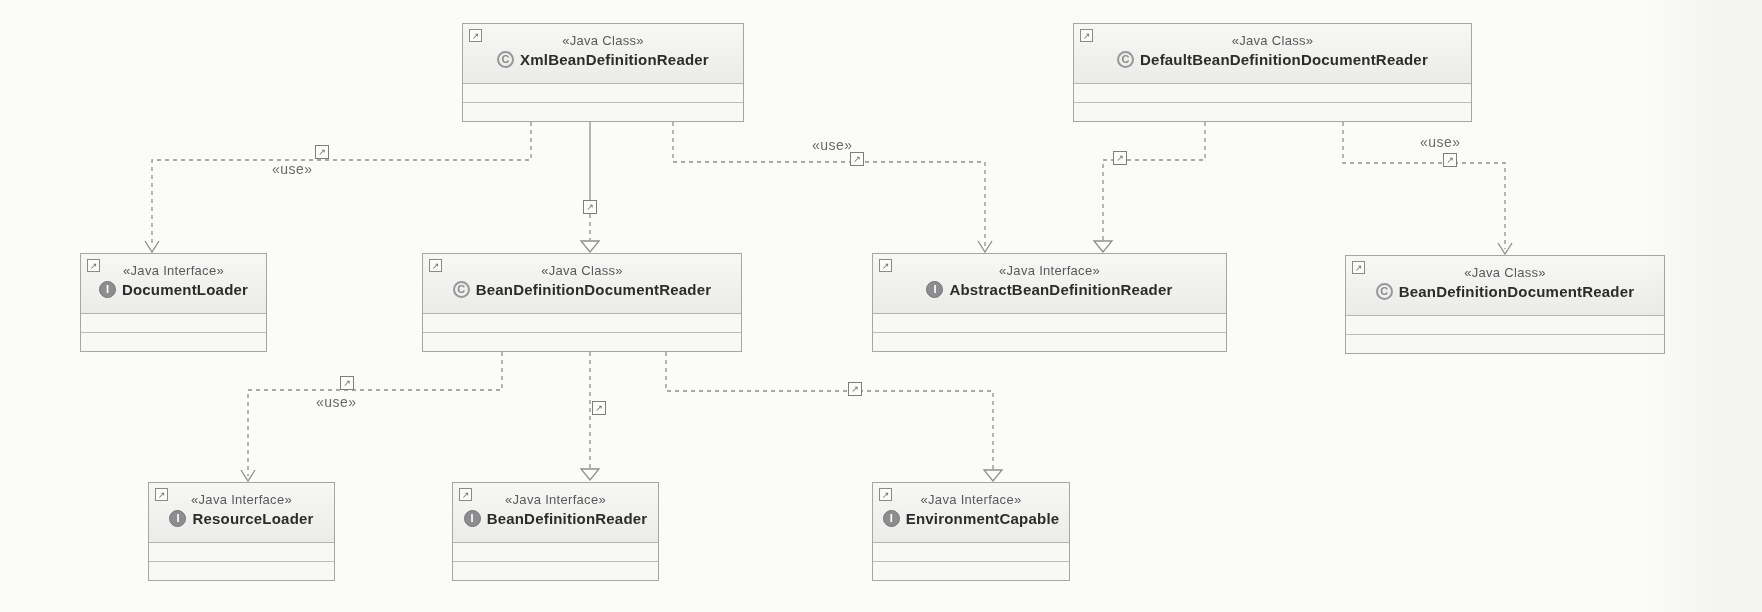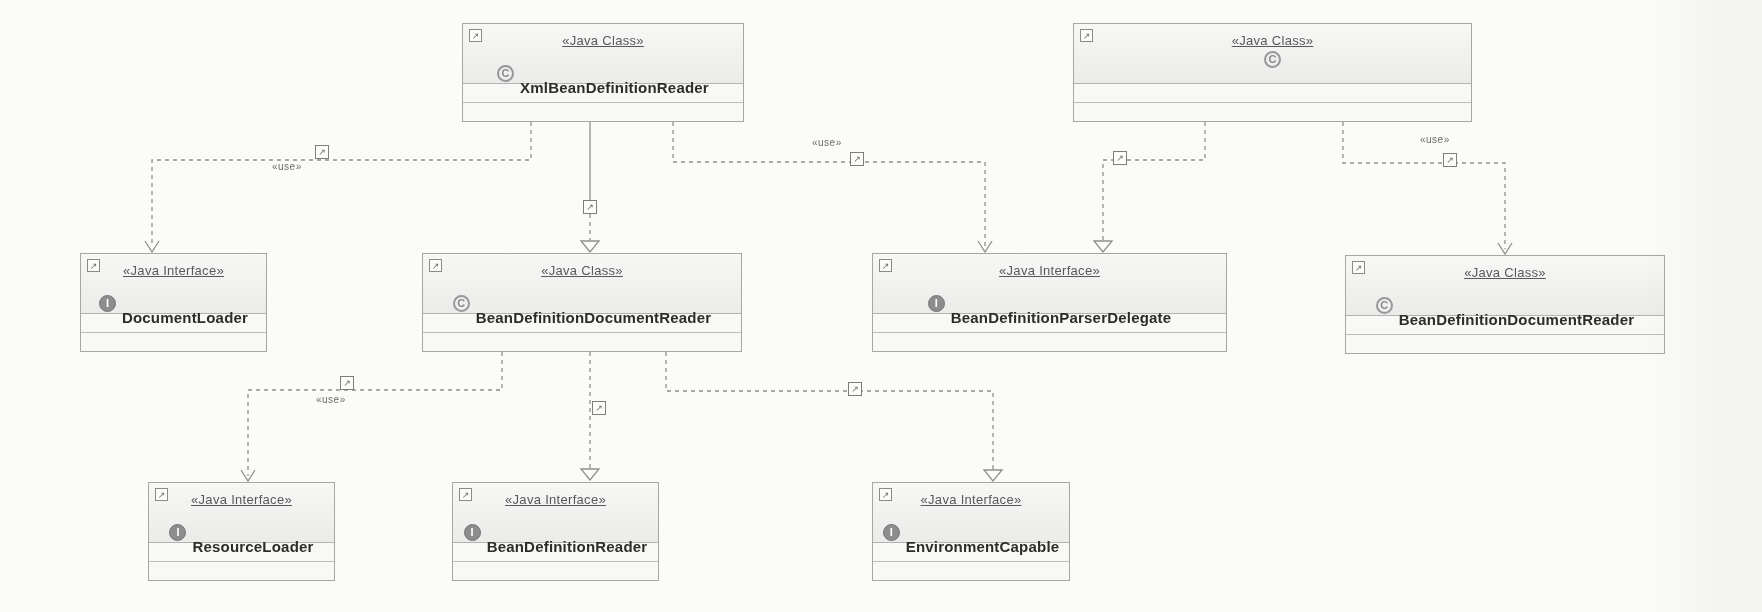--- a/index.html
+++ b/index.html
@@ -22,28 +22,27 @@
     background:linear-gradient(#f7f7f5,#ebebe9);
     border-bottom:1px solid #b3b3b1;
     text-align:center;
     position:relative;
   }
   .stereo{
     padding-top:9px;
     font-size:13px;
     color:#59595a;
     letter-spacing:0.3px;
-    text-decoration:underline;
   }
   .name-row{
     margin-top:3px;
     display:flex;align-items:center;justify-content:center;gap:6px;
   }
   .node-name{
-    font-size:15px;font-weight:bold;color:#2c2c2a;letter-spacing:0.2px;margin-top:28px;
+    font-size:15px;font-weight:bold;color:#2c2c2a;letter-spacing:0.2px;
   }
   .badge{
     display:inline-flex;align-items:center;justify-content:center;
     width:17px;height:17px;border-radius:50%;
     font-size:11px;font-weight:bold;line-height:1;
     box-sizing:border-box;
   }
   .badge.class{
     background:#efefed;border:2px solid #98989a;color:#8a8a88;
   }
@@ -63,21 +62,21 @@
   }
   
   .edge-icon{
     position:absolute;width:14px;height:14px;
     border:1px solid #7e7e7c;background:#fcfcfa;
     font-size:9px;line-height:13px;text-align:center;color:#6e6e6c;
     box-sizing:border-box;
   }
   .use-label{
     position:absolute;
-    font-size:10px;color:#6a6a68;letter-spacing:0.5px;
+    font-size:14px;color:#6a6a68;letter-spacing:0.5px;
   }
   svg.edges{position:absolute;left:0;top:0;}
 </style>
 </head>
 <body>
 
 <div class="canvas">
 
   <svg class="edges" width="1762" height="612">
     <g stroke="#8f8f8d" stroke-width="1.3" fill="none">
@@ -135,20 +134,21 @@
     <div class="comp first"></div>
     <div class="comp"></div>
   </div>
 
   <div class="node" style="left:1073px;top:23px;width:397px">
     <div class="title">
       <span class="nav">↗</span>
       <div class="stereo">«Java Class»</div>
       <div class="name-row">
         <span class="badge class">C</span>
+        <span class="node-name">DefaultBeanDefinitionDocumentReader</span>
       </div>
     </div>
     <div class="comp first"></div>
     <div class="comp"></div>
   </div>
 
   <div class="node" style="left:80px;top:253px;width:185px">
     <div class="title">
       <span class="nav">↗</span>
       <div class="stereo">«Java Interface»</div>
@@ -173,21 +173,21 @@
     <div class="comp first"></div>
     <div class="comp"></div>
   </div>
 
   <div class="node" style="left:872px;top:253px;width:353px">
     <div class="title">
       <span class="nav">↗</span>
       <div class="stereo">«Java Interface»</div>
       <div class="name-row">
         <span class="badge iface">I</span>
-        <span class="node-name">BeanDefinitionParserDelegate</span>
+        <span class="node-name">AbstractBeanDefinitionReader</span>
       </div>
     </div>
     <div class="comp first"></div>
     <div class="comp"></div>
   </div>
 
   <div class="node" style="left:1345px;top:255px;width:318px">
     <div class="title">
       <span class="nav">↗</span>
       <div class="stereo">«Java Class»</div>

